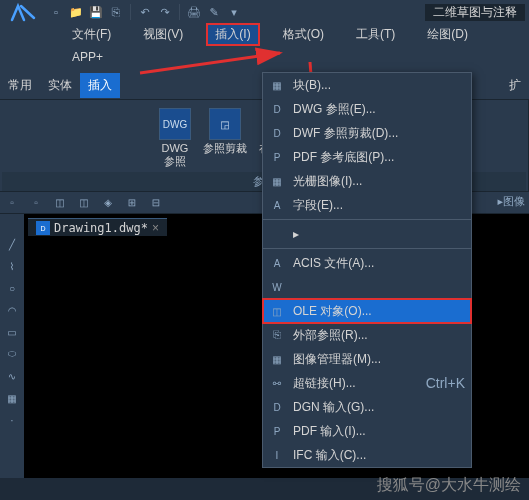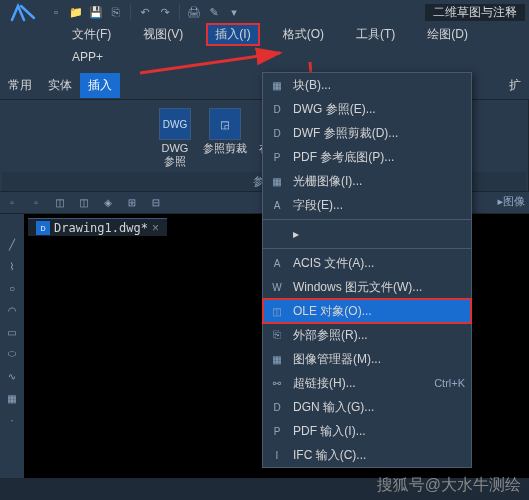--- a/index.html
+++ b/index.html
@@ -34,21 +34,21 @@
 .doc-tabs{position:absolute;top:4px;left:28px;height:22px;display:flex;align-items:flex-start}
 .doc-tab{background:#1a2530;padding:2px 8px;display:flex;align-items:center;gap:4px;border-top:1px solid #3a5a7d}
 .doc-tab .x{cursor:pointer;color:#888}
 .vtoolbar{width:24px;background:#2a3a4d;display:flex;flex-direction:column;align-items:center;padding:22px 0 0;gap:6px}
 .canvas{flex:1;background:#000;margin-top:22px;position:relative}
 .dropdown{position:absolute;top:72px;left:262px;width:210px;background:#2a3a4d;border:1px solid #4a5a6d;z-index:100;box-shadow:2px 2px 8px rgba(0,0,0,.5)}
 .dd-item{height:24px;display:flex;align-items:center;padding:0 6px;gap:8px;cursor:pointer}
 .dd-item.hl{background:#1a6dd0;outline:2px solid #e03030;outline-offset:-1px}
 .dd-icon{width:16px;height:16px;display:flex;align-items:center;justify-content:center;font-size:10px;color:#8fa8c2}
 .dd-label{flex:1}
-.dd-shortcut{color:#8fa8c2;font-size:11px}
+.dd-shortcut{color:#8fa8c2;font-size:14px}
 .dd-sep{height:1px;background:#4a5a6d;margin:2px 0}
 .arrow{position:absolute;z-index:99;pointer-events:none}
 .arrow svg{overflow:visible}
 .watermark{position:absolute;bottom:4px;right:8px;color:#888;font-size:16px;z-index:50}
 .dwg-ico{width:14px;height:14px;background:#1a6dd0;display:inline-flex;align-items:center;justify-content:center;font-size:7px;color:#fff}
 </style>
 </head>
 <body>
 
 <div class="qat">
@@ -184,21 +184,20 @@
       <span class="dd-icon"></span>
       <span>▸</span>
     </div>
     <div class="dd-sep"></div>
     <div class="dd-item">
       <span class="dd-icon">A</span>
       <span class="dd-label">ACIS 文件(A)...</span>
     </div>
     <div class="dd-item">
       <span class="dd-icon">W</span>
-      <span class="dd-label">Windows 图元文件(W)...</span>
     </div>
     <div class="dd-item hl">
       <span class="dd-icon">◫</span>
       <span class="dd-label">OLE 对象(O)...</span>
     </div>
     <div class="dd-item">
       <span class="dd-icon">⎘</span>
       <span class="dd-label">外部参照(R)...</span>
     </div>
     <div class="dd-item">

